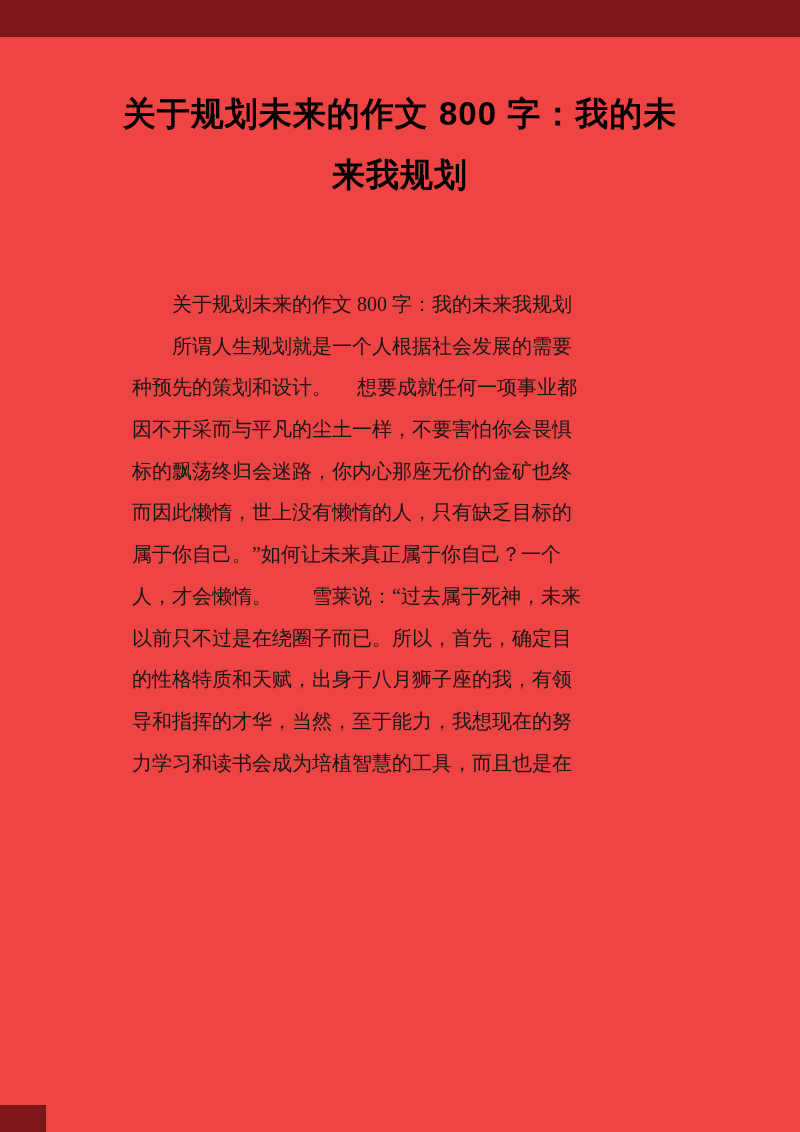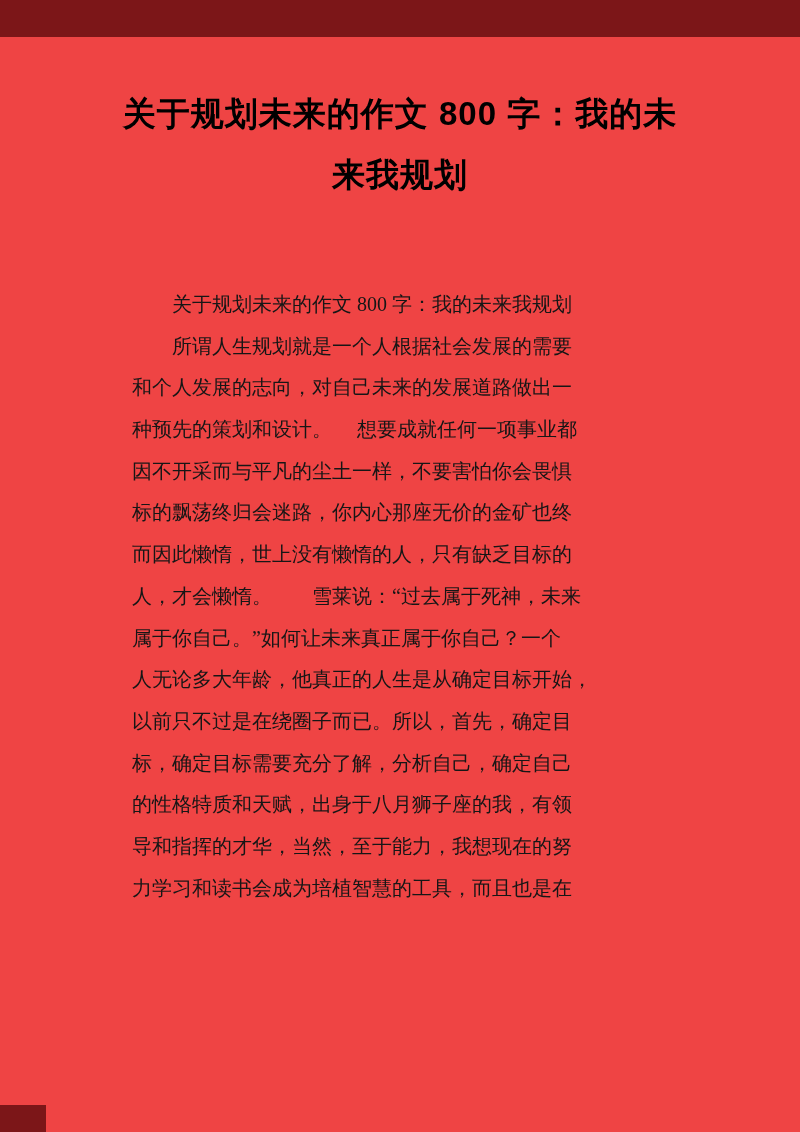--- a/index.html
+++ b/index.html
@@ -60,30 +60,27 @@
   <div class="top-bar" style="background-color: rgb(124, 22, 24);"></div>
 
   <h1 class="doc-title">
     <span class="title-line">关于规划未来的作文 800 字：我的未</span>
     <span class="title-line">来我规划</span>
   </h1>
 
   <div class="doc-body">
     <div class="body-line">　　关于规划未来的作文 800 字：我的未来我规划</div>
     <div class="body-line">　　所谓人生规划就是一个人根据社会发展的需要</div>
-    <div class="body-line">和个人发展的志向，对自己未来的发展道路做出一</div>
     <div class="body-line">种预先的策划和设计。　 想要成就任何一项事业都</div>
     <div class="body-line">因不开采而与平凡的尘土一样，不要害怕你会畏惧</div>
     <div class="body-line">标的飘荡终归会迷路，你内心那座无价的金矿也终</div>
     <div class="body-line">而因此懒惰，世上没有懒惰的人，只有缺乏目标的</div>
+    <div class="body-line">属于你自己。”如何让未来真正属于你自己？一个</div>
     <div class="body-line">人，才会懒惰。　　雪莱说：“过去属于死神，未来</div>
-    <div class="body-line">属于你自己。”如何让未来真正属于你自己？一个</div>
-    <div class="body-line">人无论多大年龄，他真正的人生是从确定目标开始，</div>
     <div class="body-line">以前只不过是在绕圈子而已。所以，首先，确定目</div>
-    <div class="body-line">标，确定目标需要充分了解，分析自己，确定自己</div>
     <div class="body-line">的性格特质和天赋，出身于八月狮子座的我，有领</div>
     <div class="body-line">导和指挥的才华，当然，至于能力，我想现在的努</div>
     <div class="body-line">力学习和读书会成为培植智慧的工具，而且也是在</div>
   </div>
 
   <div class="corner-block" style="background-color: rgb(124, 22, 24);"></div>
 
 </div>
 
 </body></html>

